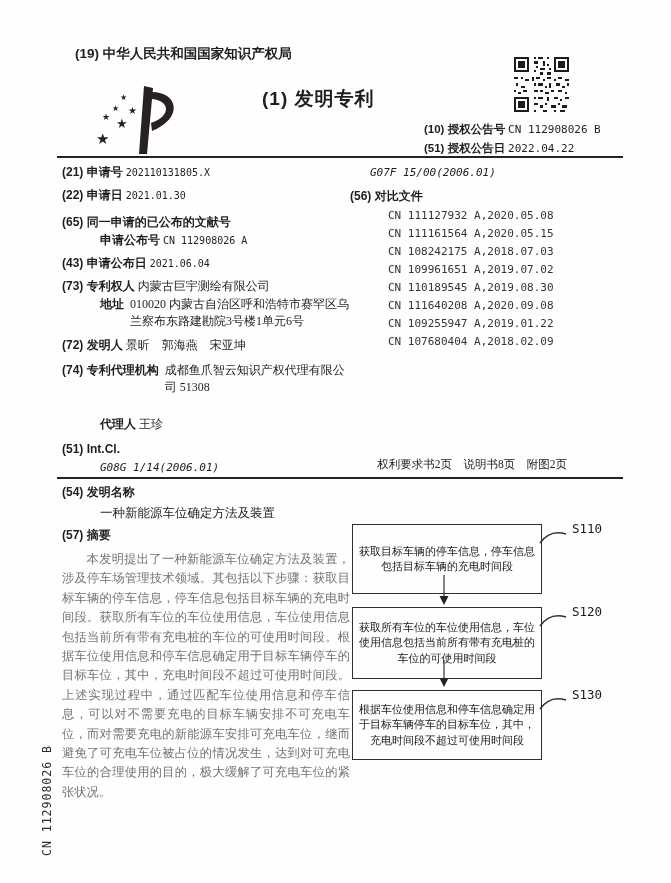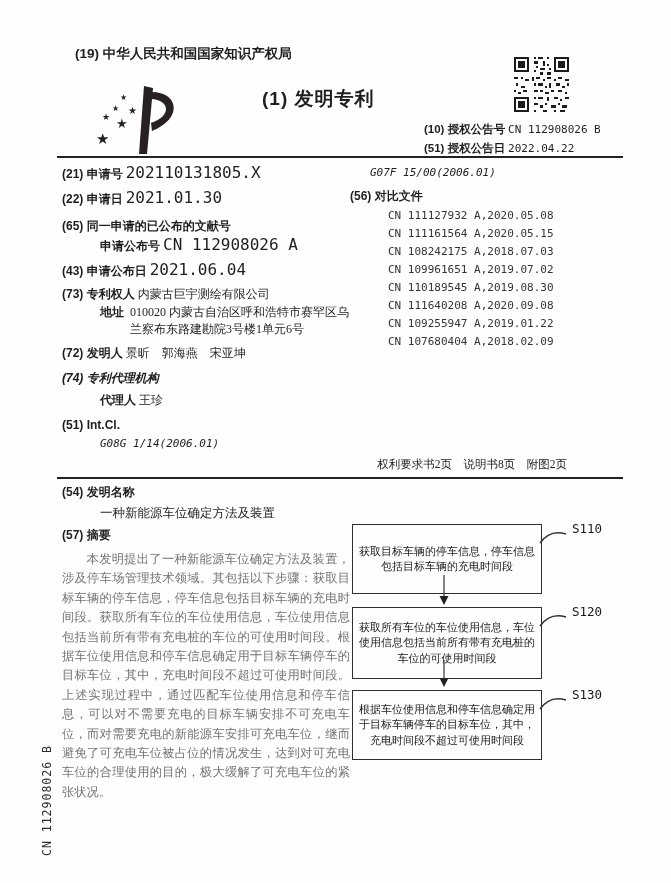--- a/index.html
+++ b/index.html
@@ -18,21 +18,21 @@
   .pubblock{left:424px;top:120px;font-size:11.5px;line-height:18px;white-space:nowrap;}
   .pubblock .mono{font-size:11px;}
   
   .colL{left:62px;top:164px;width:288px;font-size:12px;line-height:17px;}
   .colR{left:350px;top:164px;width:278px;font-size:12px;line-height:17px;}
   .row{margin-bottom:6px;}
   .subrow{padding-left:38px;margin-bottom:6px;}
   .flexrow{display:flex;margin-bottom:6px;}
   .flexrow .lbl{flex:0 0 auto;margin-right:6px;}
   .val{font-size:12px;}
-  .num{font-family:"DejaVu Sans Mono","Liberation Mono",monospace;font-size:16px;}
+  .num{font-family:"DejaVu Sans Mono","Liberation Mono",monospace;font-size:10px;}
   .itcl{font-style:italic;font-family:"DejaVu Sans Mono","Liberation Mono",monospace;font-size:11px;}
   .cites{margin:2px 0 0 38px;line-height:18px;}
   .cite{font-family:"DejaVu Sans Mono","Liberation Mono",monospace;font-size:11px;color:#343434;}
   .pages-note{left:352px;top:457px;width:240px;text-align:center;font-size:11.5px;white-space:pre;}
   
   .titleblock{left:62px;top:484px;width:290px;font-size:12px;line-height:17px;}
   .invention-title{margin:4px 0 5px 38px;font-size:12.5px;}
   .abstract{margin-top:6px;width:288px;font-size:12.3px;line-height:19.4px;
     text-align:justify;text-indent:2em;color:#737373;}
   
@@ -155,22 +155,23 @@
     <div class="row" style="margin-bottom:10px;"><span class="lbl">(22) 申请日</span> <span class="num">2021.01.30</span></div>
     <div style="margin-bottom:1px;"><span class="lbl">(65) 同一申请的已公布的文献号</span></div>
     <div class="subrow"><span class="lbl">申请公布号</span> <span class="num">CN 112908026 A</span></div>
     <div class="row"><span class="lbl">(43) 申请公布日</span> <span class="num">2021.06.04</span></div>
     <div style="margin-bottom:1px;"><span class="lbl">(73) 专利权人</span> <span class="val">内蒙古巨宇测绘有限公司</span></div>
     <div class="flexrow" style="padding-left:38px;margin-bottom:7px;">
         <span class="lbl">地址</span>
         <span class="val" style="flex:1;">010020 内蒙古自治区呼和浩特市赛罕区乌兰察布东路建勘院3号楼1单元6号</span>
       </div>
     <div class="row" style="margin-bottom:8px;"><span class="lbl">(72) 发明人</span> <span class="val">景昕　郭海燕　宋亚坤</span></div>
-    <div class="flexrow" style="margin-bottom:5px;font-style:italic;">
+    <div class="flexrow" style="margin-bottom:20px;">
         <span class="lbl">(74) 专利代理机构</span>
+        <span class="val" style="flex:1;">成都鱼爪智云知识产权代理有限公司 51308</span>
       </div>
     <div class="subrow" style="margin-bottom:8px;"><span class="lbl">代理人</span> <span class="val">王珍</span></div>
     <div style="margin-bottom:1px;"><span class="lbl">(51) Int.Cl.</span></div>
     <div class="subrow"><span class="itcl">G08G 1/14(2006.01)</span></div>
   </div>
 
   <div class="abs colR">
     <div style="padding-left:20px;margin-bottom:7px;"><span class="itcl">G07F 15/00(2006.01)</span></div>
     <div><span class="lbl">(56) 对比文件</span></div>
     <div class="cites">

